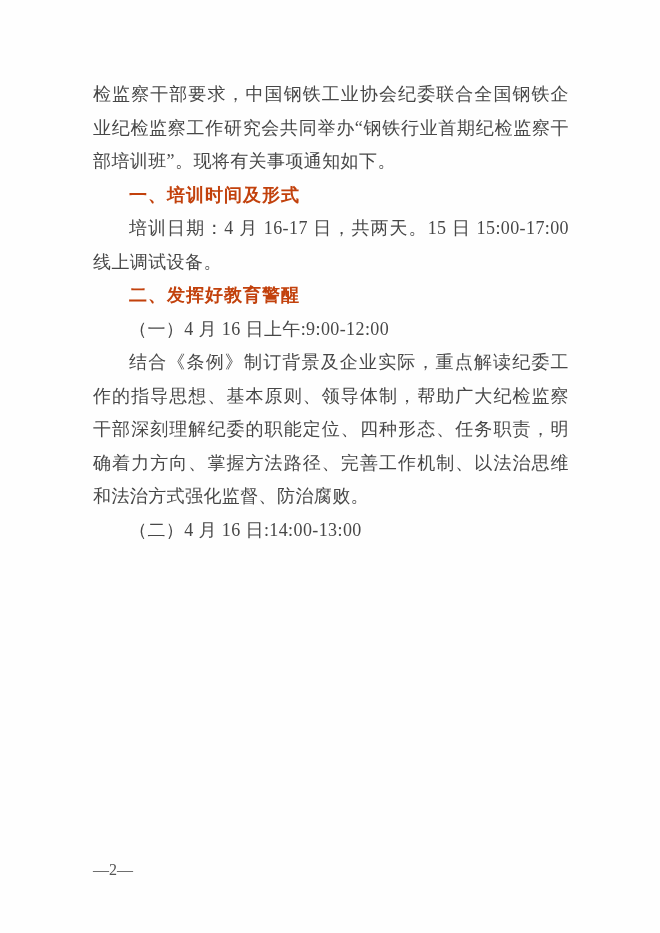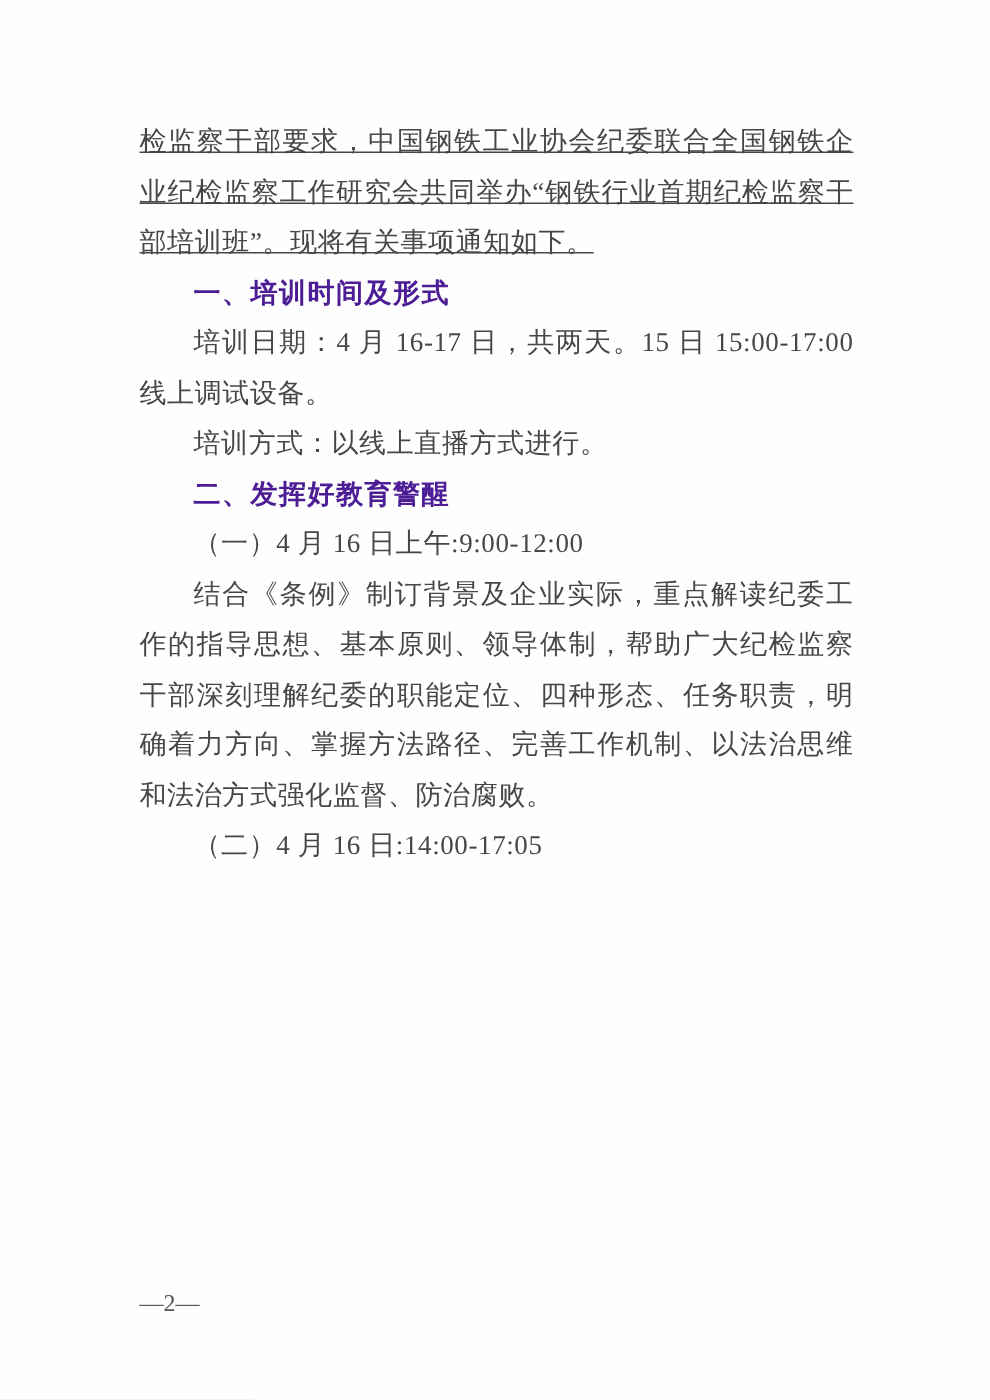--- a/index.html
+++ b/index.html
@@ -26,29 +26,28 @@
     line-height: 33.5px;
     letter-spacing: 0.4px;
     text-align: justify;
   }
   .content p {
     margin: 0;
     text-indent: 2em;
   }
   .content p.no-indent {
     text-indent: 0;
-    text-decoration: underline;
   }
   .content .section-heading {
     margin: 0;
     text-indent: 2em;
     font-size: 18px;
     line-height: 33.5px;
     font-weight: bold;
-    color: #4c1d95;
+    color: #c2410c;
     font-family: "Liberation Sans", sans-serif;
     letter-spacing: 1px;
   }
   .page-footer {
     position: absolute;
     left: 93px;
     top: 861px;
     color: #555555;
     font-size: 16px;
     letter-spacing: 0;
@@ -56,20 +55,19 @@
   }
 </style>
 </head>
 <body>
 
 <div class="page">
   <div class="content">
     <p class="no-indent">检监察干部要求，中国钢铁工业协会纪委联合全国钢铁企业纪检监察工作研究会共同举办“钢铁行业首期纪检监察干部培训班”。现将有关事项通知如下。</p>
     <p class="section-heading">一、培训时间及形式</p>
     <p>培训日期：4 月 16-17 日，共两天。15 日 15:00-17:00线上调试设备。</p>
-    <p>培训方式：以线上直播方式进行。</p>
     <p class="section-heading">二、发挥好教育警醒</p>
     <p>（一）4 月 16 日上午:9:00-12:00</p>
     <p>结合《条例》制订背景及企业实际，重点解读纪委工作的指导思想、基本原则、领导体制，帮助广大纪检监察干部深刻理解纪委的职能定位、四种形态、任务职责，明确着力方向、掌握方法路径、完善工作机制、以法治思维和法治方式强化监督、防治腐败。</p>
-    <p>（二）4 月 16 日:14:00-17:05</p>
+    <p>（二）4 月 16 日:14:00-13:00</p>
   </div>
   <div class="page-footer">—2—</div>
 </div>
 
 </body></html>

